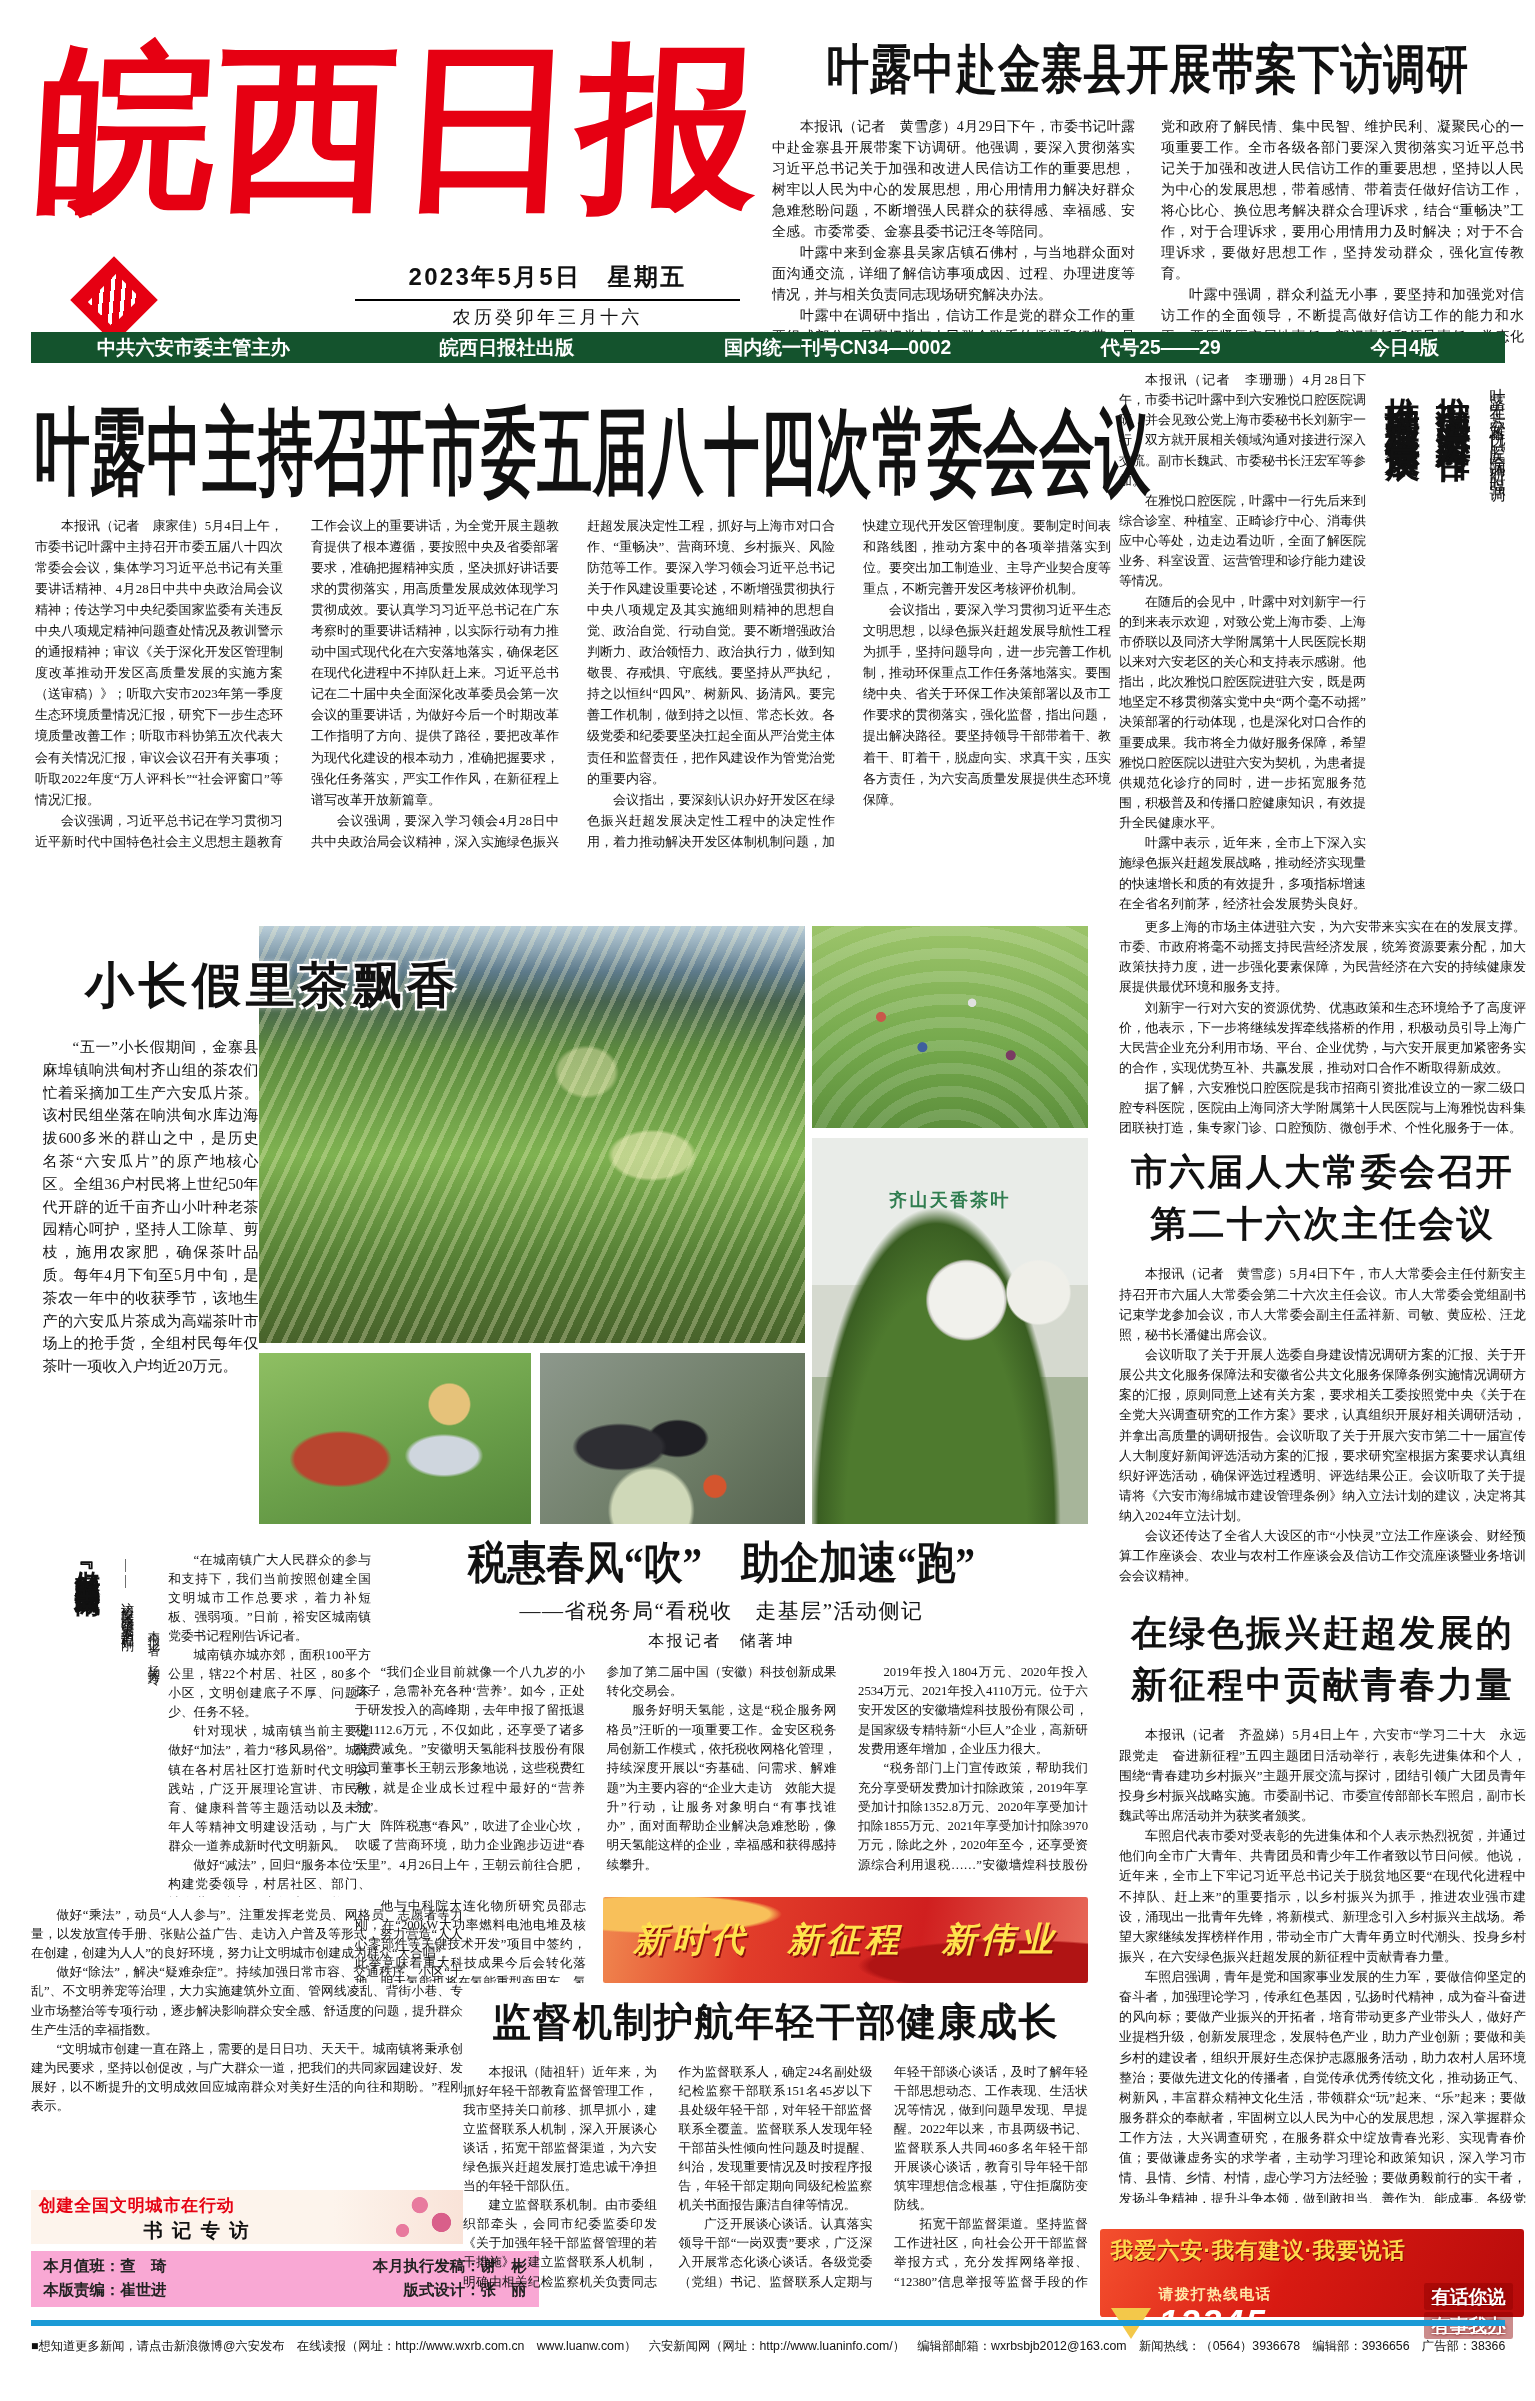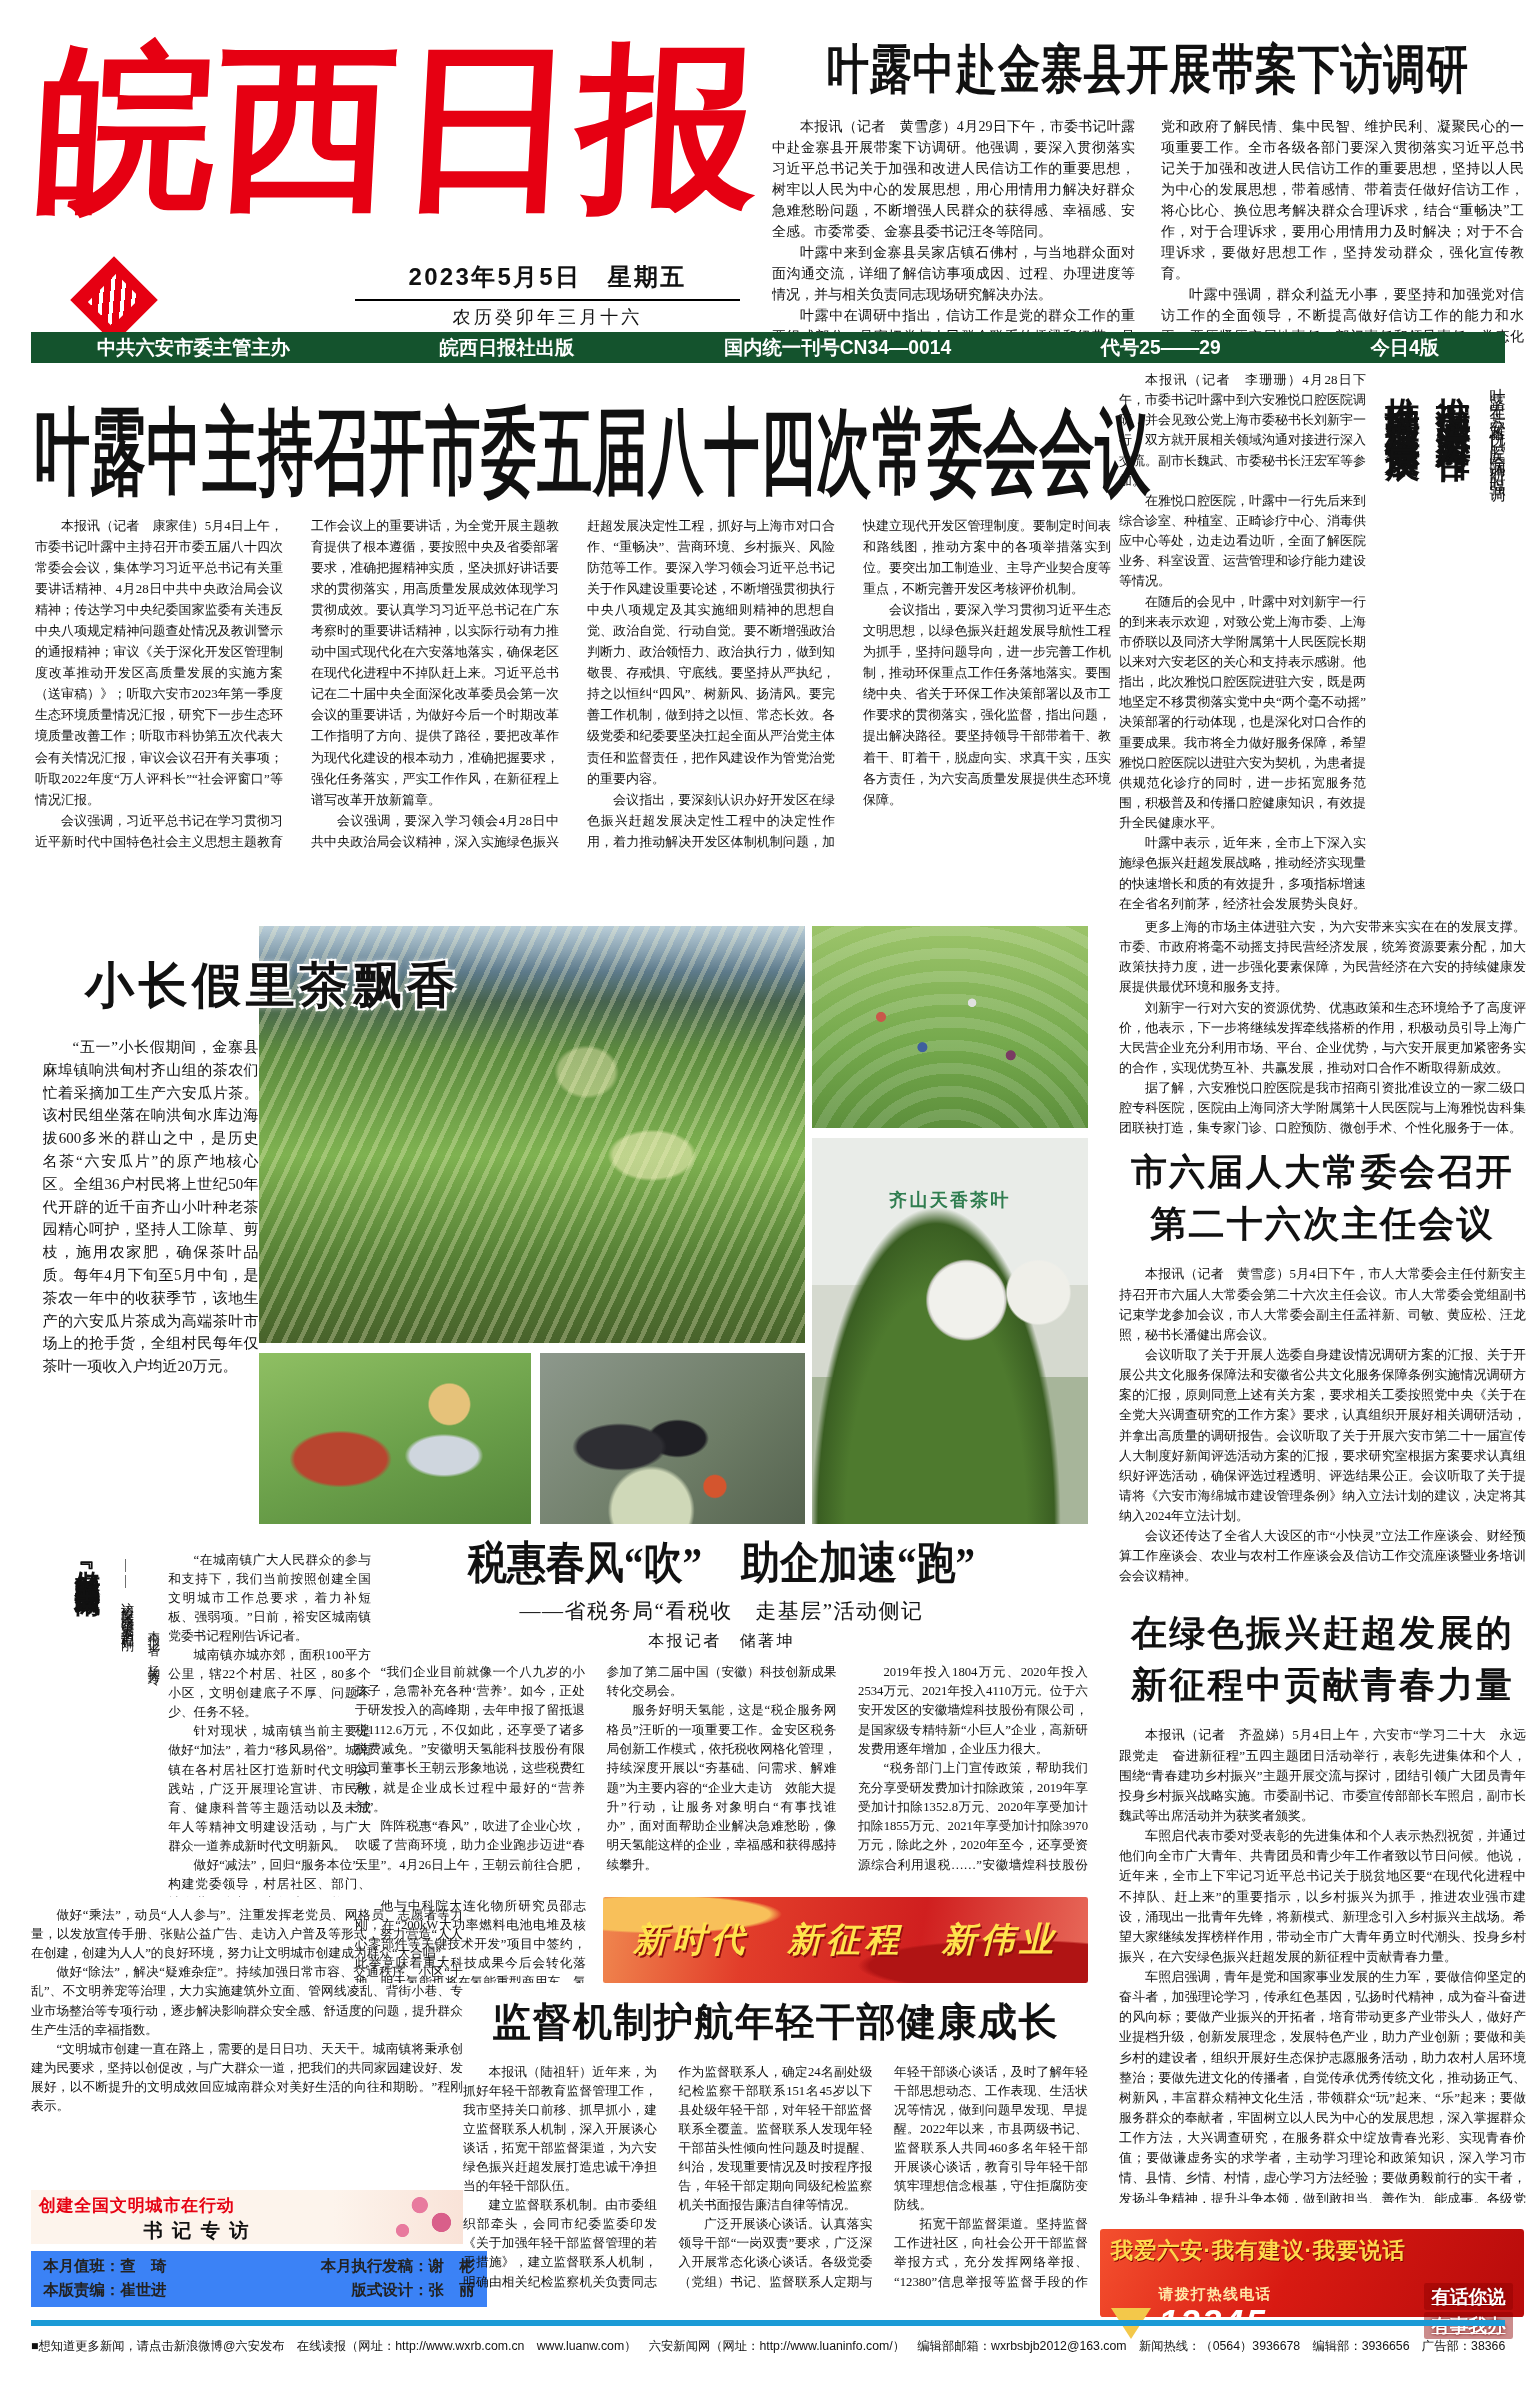--- a/index.html
+++ b/index.html
@@ -129,21 +129,21 @@
   .cn-banner { margin-top:6.2px; width:432px; height:54px; position:relative;
       background:
         radial-gradient(circle at 90% 28%, #e87a9e 0 7.7px, transparent 8.5px),
         radial-gradient(circle at 95% 60%, #d95f8a 0 9.3px, transparent 10px),
         radial-gradient(circle at 86% 75%, #e87a9e 0 6.2px, transparent 7px),
         linear-gradient(90deg,#fdf4ec 0 70%,#f9e3d8 100%);
       padding:3.1px 7.7px; }
   .cn-banner-l1 { color:#e60012; font-family:"Liberation Sans",sans-serif; font-weight:900;
           font-size:17px; letter-spacing:0.8px; }
   .cn-banner-l2 { font-size:19.3px; font-weight:700; letter-spacing:9.3px; text-align:center; width:324px; }
-  .cn-credits { margin-top:6.2px; width:456px; background:#3b82f6; padding:5.4px 12.3px;
+  .cn-credits { margin-top:6.2px; width:508px; background:#f9a8d4; padding:5.4px 12.3px;
           display:grid; grid-template-columns:1fr 1fr; row-gap:3.1px;
           font-family:"Liberation Sans",sans-serif; font-weight:700; font-size:15.4px; color:#222; }
   .cn-credits div:nth-child(2), .cn-credits div:nth-child(4){ text-align:right; }
 
   
   .tax { position:absolute; left:355px; top:1532px; width:733px; }
   .tax-headline { font-family:"Liberation Serif",serif; font-weight:900; font-size:39px;
           text-align:center; white-space:nowrap; transform:scaleY(1.15); transform-origin:center top; }
   .tax-subhead { margin-top:10.8px; text-align:center; font-size:21px; letter-spacing:1.5px; }
   .tax-byline { margin-top:6.2px; text-align:center; font-size:16px; letter-spacing:2.3px; }
@@ -196,21 +196,21 @@
         <p>本报讯（记者　黄雪彦）4月29日下午，市委书记叶露中赴金寨县开展带案下访调研。他强调，要深入贯彻落实习近平总书记关于加强和改进人民信访工作的重要思想，树牢以人民为中心的发展思想，用心用情用力解决好群众急难愁盼问题，不断增强人民群众的获得感、幸福感、安全感。市委常委、金寨县委书记汪冬等陪同。</p>
         <p>叶露中来到金寨县吴家店镇石佛村，与当地群众面对面沟通交流，详细了解信访事项成因、过程、办理进度等情况，并与相关负责同志现场研究解决办法。</p>
         <p>叶露中在调研中指出，信访工作是党的群众工作的重要组成部分，是密切党与人民群众联系的桥梁和纽带，是党和政府了解民情、集中民智、维护民利、凝聚民心的一项重要工作。全市各级各部门要深入贯彻落实习近平总书记关于加强和改进人民信访工作的重要思想，坚持以人民为中心的发展思想，带着感情、带着责任做好信访工作，将心比心、换位思考解决群众合理诉求，结合“重畅决”工作，对于合理诉求，要用心用情用力及时解决；对于不合理诉求，要做好思想工作，坚持发动群众，强化宣传教育。</p>
         <p>叶露中强调，群众利益无小事，要坚持和加强党对信访工作的全面领导，不断提高做好信访工作的能力和水平。要压紧压实属地责任、部门责任和领导责任，常态化推进领导干部接访下访、包案化解、阅批群众来信制度，真正把信访这一送上门的群众工作做实做好。要严实工作作风，狠抓工作落实，以“时时放心不下”的责任感，严格落实“党建+信访”“清单+闭环”等工作机制，见微知著、防微杜渐，切实把矛盾化解在基层、消除在萌芽状态，维护社会大局和谐稳定。</p>
       </div>
   </div>
 
   <div class="blue-bar">
     <span>中共六安市委主管主办</span>
     <span>皖西日报社出版</span>
-    <span>国内统一刊号CN34—0014</span>
+    <span>国内统一刊号CN34—0002</span>
     <span>代号25——29</span>
     <span>今日4版</span>
   </div>
 
   <div class="lead">
     <div class="lead-headline">叶露中主持召开市委五届八十四次常委会会议</div>
     <div class="lead-body">
         <p>本报讯（记者　康家佳）5月4日上午，市委书记叶露中主持召开市委五届八十四次常委会会议，集体学习习近平总书记有关重要讲话精神、4月28日中共中央政治局会议精神；传达学习中央纪委国家监委有关违反中央八项规定精神问题查处情况及教训警示的通报精神；审议《关于深化开发区管理制度改革推动开发区高质量发展的实施方案（送审稿）》；听取六安市2023年第一季度生态环境质量情况汇报，研究下一步生态环境质量改善工作；听取市科协第五次代表大会有关情况汇报，审议会议召开有关事项；听取2022年度“万人评科长”“社会评窗口”等情况汇报。</p>
         <p>会议强调，习近平总书记在学习贯彻习近平新时代中国特色社会主义思想主题教育工作会议上的重要讲话，为全党开展主题教育提供了根本遵循，要按照中央及省委部署要求，准确把握精神实质，坚决抓好讲话要求的贯彻落实，用高质量发展成效体现学习贯彻成效。要认真学习习近平总书记在广东考察时的重要讲话精神，以实际行动有力推动中国式现代化在六安落地落实，确保老区在现代化进程中不掉队赶上来。习近平总书记在二十届中央全面深化改革委员会第一次会议的重要讲话，为做好今后一个时期改革工作指明了方向、提供了路径，要把改革作为现代化建设的根本动力，准确把握要求，强化任务落实，严实工作作风，在新征程上谱写改革开放新篇章。</p>
         <p>会议强调，要深入学习领会4月28日中共中央政治局会议精神，深入实施绿色振兴赶超发展决定性工程，抓好与上海市对口合作、“重畅决”、营商环境、乡村振兴、风险防范等工作。要深入学习领会习近平总书记关于作风建设重要论述，不断增强贯彻执行中央八项规定及其实施细则精神的思想自觉、政治自觉、行动自觉。要不断增强政治判断力、政治领悟力、政治执行力，做到知敬畏、存戒惧、守底线。要坚持从严执纪，持之以恒纠“四风”、树新风、扬清风。要完善工作机制，做到持之以恒、常态长效。各级党委和纪委要坚决扛起全面从严治党主体责任和监督责任，把作风建设作为管党治党的重要内容。</p>

